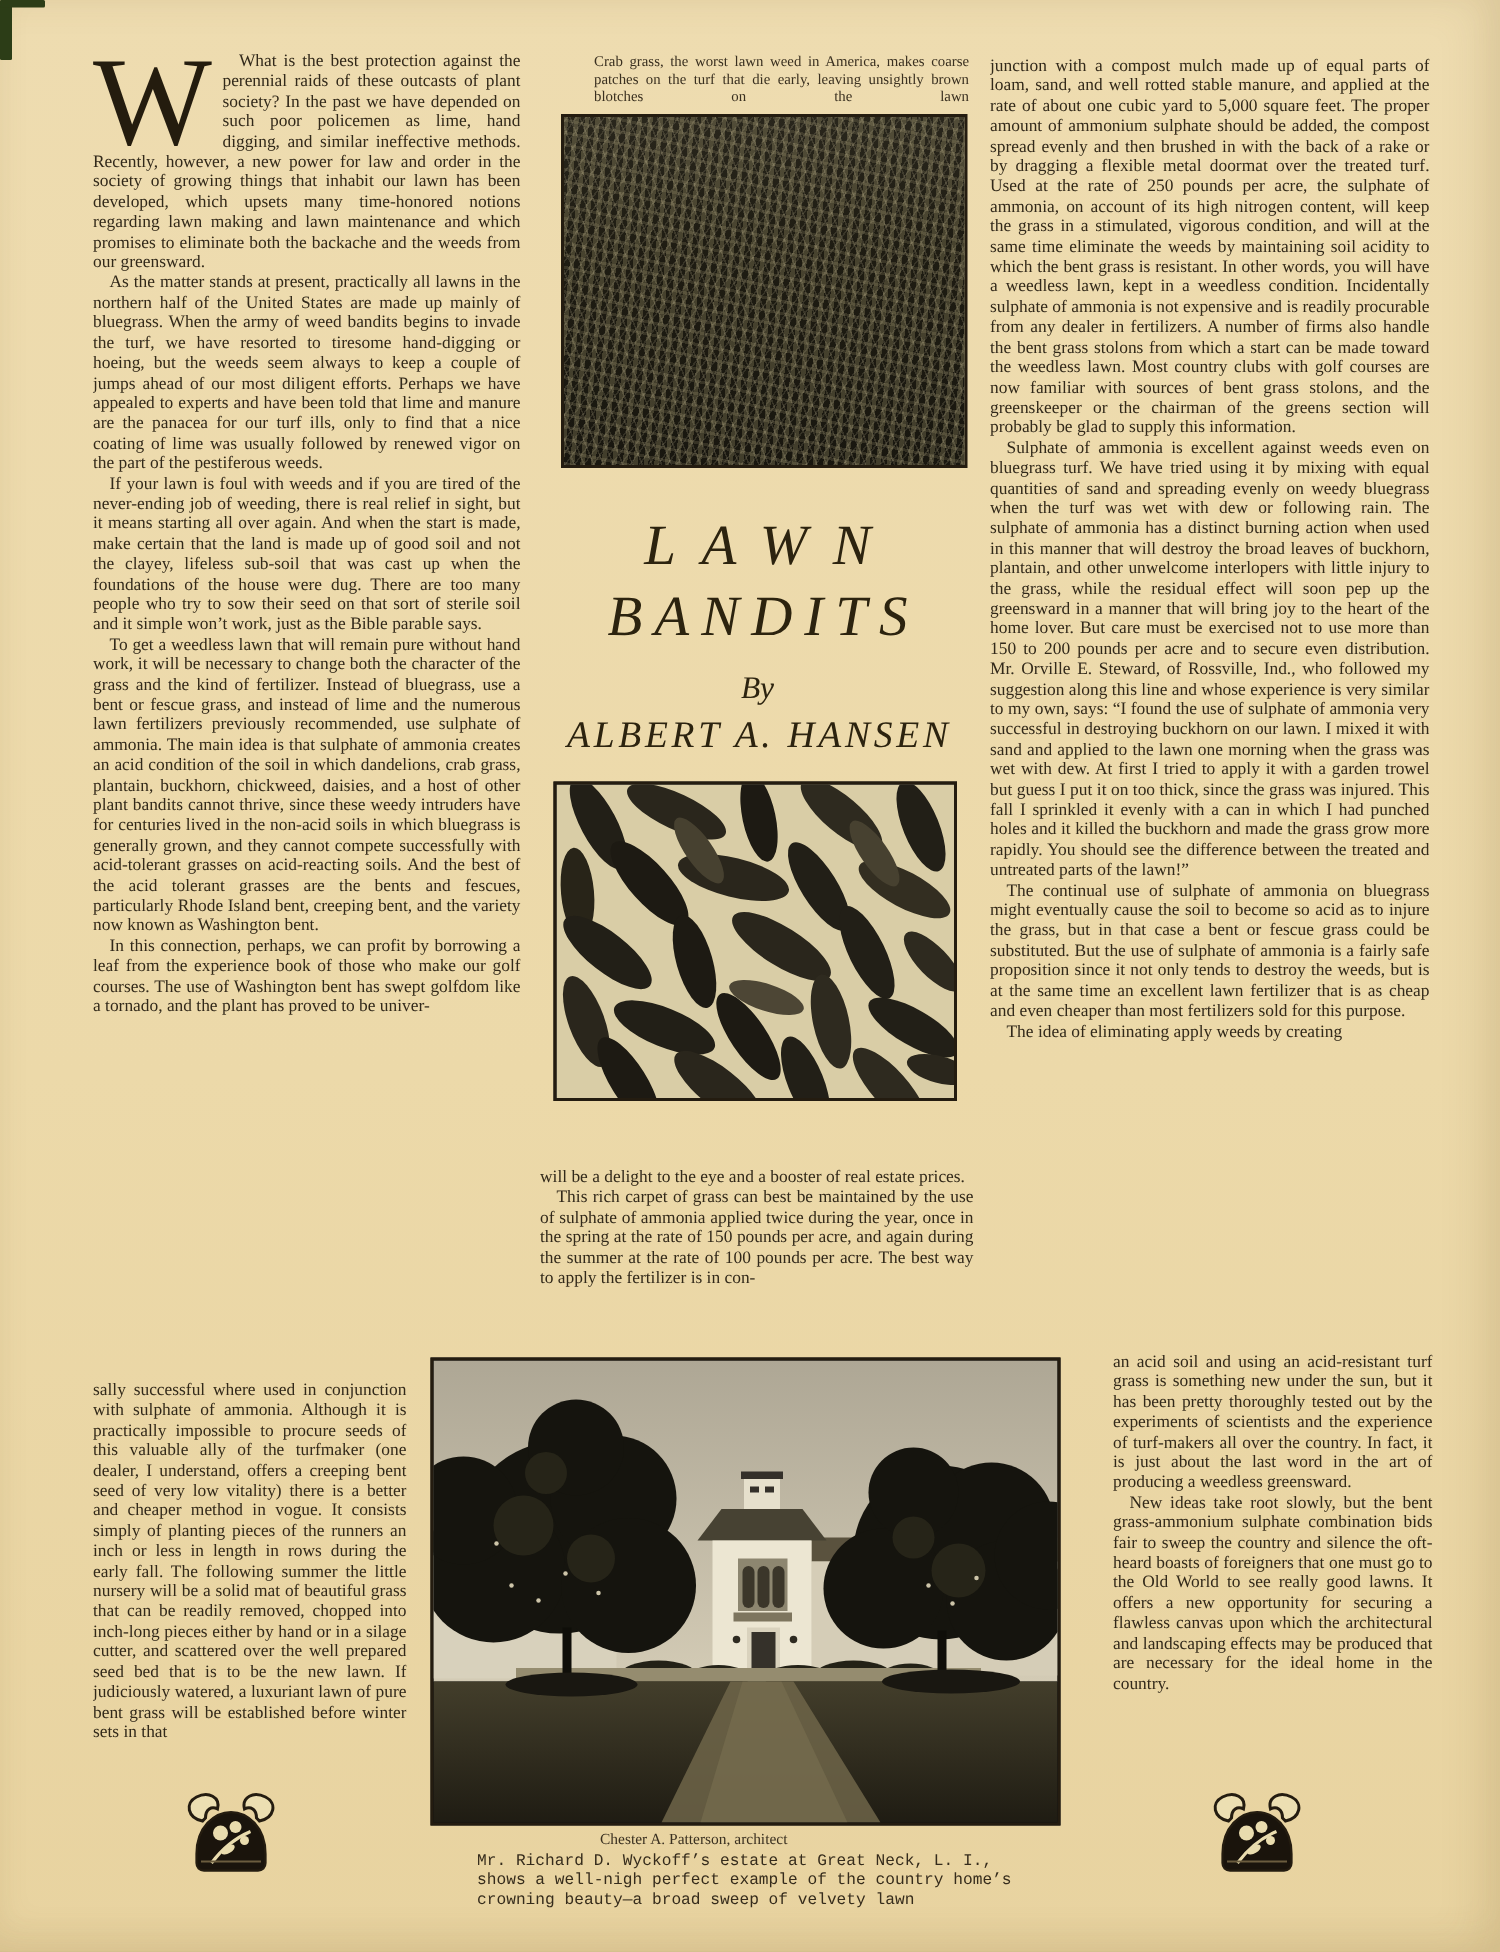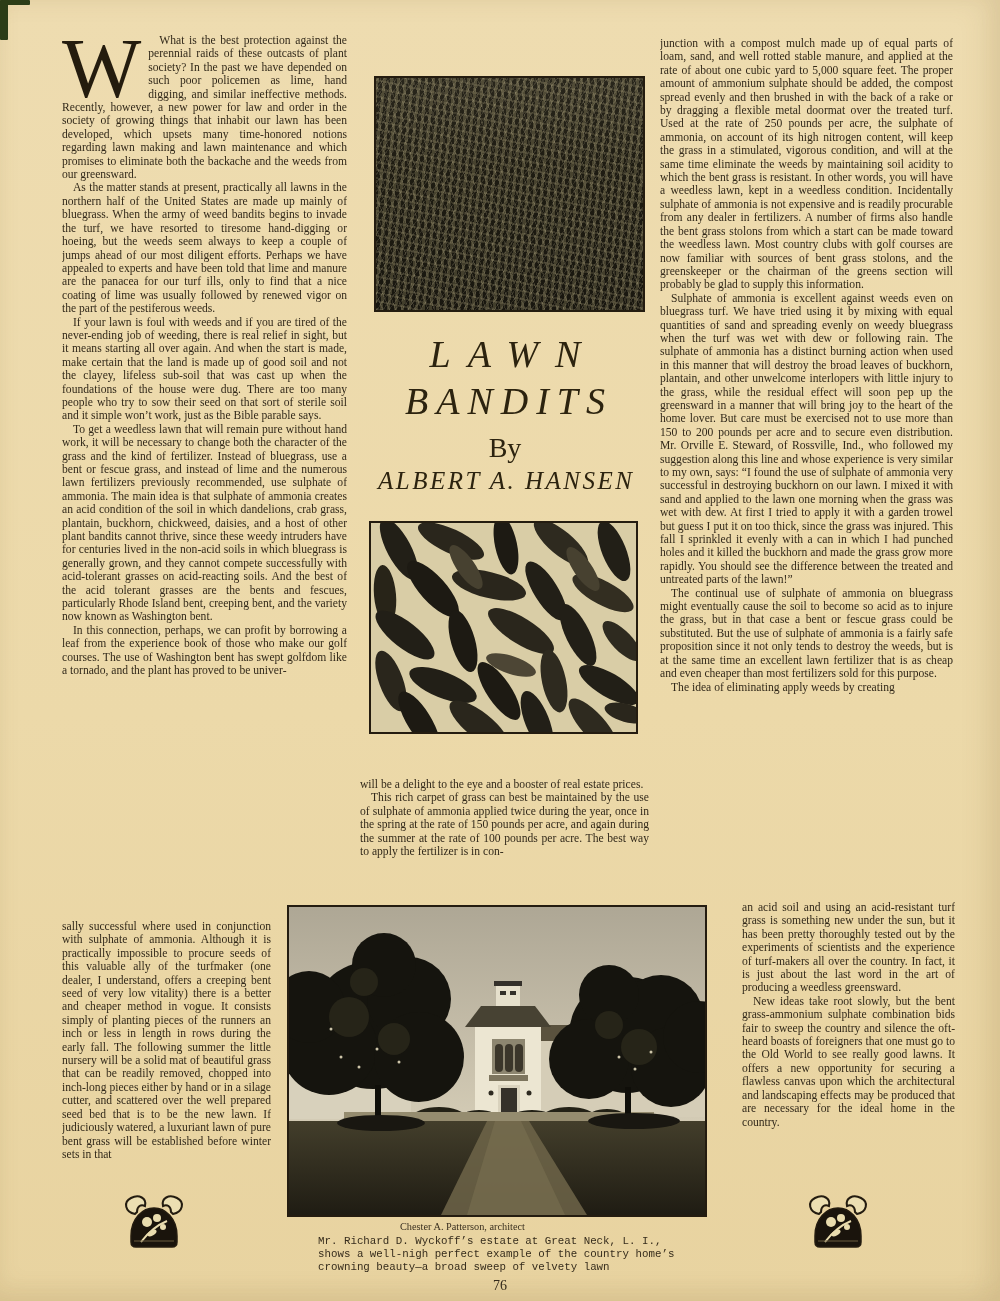--- a/index.html
+++ b/index.html
@@ -25,24 +25,24 @@
   .photo-frame{border:2px solid #241c10;background:#111;}
   .photo-grass{
     width:100%;height:100%;
     background:
       repeating-linear-gradient(68deg, rgba(210,198,160,0.16) 0 1px, rgba(0,0,0,0) 1px 6px),
       repeating-linear-gradient(-54deg, rgba(228,216,178,0.13) 0 1px, rgba(0,0,0,0) 1px 5px),
       repeating-linear-gradient(12deg, rgba(156,146,110,0.22) 0 2px, rgba(0,0,0,0) 2px 8px),
       repeating-linear-gradient(96deg, rgba(96,90,64,0.55) 0 3px, rgba(22,20,13,0.55) 3px 7px),
       linear-gradient(180deg,#403c2e 0%,#292619 38%,#1c1a12 100%);
   }
-  .title-block{text-align:center;color:#2c230f;}
+  .title-block{text-align:center;color:#2c230f;margin-top:10px;}
   .title-l1{font-style:italic;font-size:38px;line-height:40px;letter-spacing:17px;padding-left:17px;}
   .title-l2{font-style:italic;font-size:38px;line-height:40px;letter-spacing:8px;padding-left:8px;margin-top:7px;}
-  .title-by{font-size:28px;line-height:24px;margin-top:15px;}
+  .title-by{font-style:italic;font-size:21px;line-height:24px;margin-top:15px;}
   .title-author{font-style:italic;font-size:25px;line-height:28px;letter-spacing:2.5px;padding-left:2.5px;margin-top:7px;text-align:center;}
   .credit{font-size:10.3px;line-height:12px;text-align:left;color:#3a3020;}
   .est-cap{font-size:10.8px;line-height:12.8px;text-align:left;color:#362c1c;font-family:Liberation Mono, monospace;}
   .pageno{font-size:14px;text-align:center;width:1000px;color:#32291a;}
   .scan-mark{background:#2c3d17;border-radius:1px;}
   svg{display:block;}
 </style>
 </head>
 <body>
 
@@ -57,20 +57,21 @@
     <p class="para-ind">As the matter stands at present, practically all lawns in the northern half of the United States are made up mainly of bluegrass. When the army of weed bandits begins to invade the turf, we have resorted to tiresome hand-digging or hoeing, but the weeds seem always to keep a couple of jumps ahead of our most diligent efforts. Perhaps we have appealed to experts and have been told that lime and manure are the panacea for our turf ills, only to find that a nice coating of lime was usually followed by renewed vigor on the part of the pestiferous weeds.</p>
     <p class="para-ind">If your lawn is foul with weeds and if you are tired of the never-ending job of weeding, there is real relief in sight, but it means starting all over again. And when the start is made, make certain that the land is made up of good soil and not the clayey, lifeless sub-soil that was cast up when the foundations of the house were dug. There are too many people who try to sow their seed on that sort of sterile soil and it simple won’t work, just as the Bible parable says.</p>
     <p class="para-ind">To get a weedless lawn that will remain pure without hand work, it will be necessary to change both the character of the grass and the kind of fertilizer. Instead of bluegrass, use a bent or fescue grass, and instead of lime and the numerous lawn fertilizers previously recommended, use sulphate of ammonia. The main idea is that sulphate of ammonia creates an acid condition of the soil in which dandelions, crab grass, plantain, buckhorn, chickweed, daisies, and a host of other plant bandits cannot thrive, since these weedy intruders have for centuries lived in the non-acid soils in which bluegrass is generally grown, and they cannot compete successfully with acid-tolerant grasses on acid-reacting soils. And the best of the acid tolerant grasses are the bents and fescues, particularly Rhode Island bent, creeping bent, and the variety now known as Washington bent.</p>
     <p class="para-ind">In this connection, perhaps, we can profit by borrowing a leaf from the experience book of those who make our golf courses. The use of Washington bent has swept golfdom like a tornado, and the plant has proved to be univer-</p>
   </div>
 
   <div class="abs body-text clip" style="left:62px;top:920px;width:209px;height:268px;">
     <p>sally successful where used in conjunction with sulphate of ammonia. Although it is practically impossible to procure seeds of this valuable ally of the turfmaker (one dealer, I understand, offers a creeping bent seed of very low vitality) there is a better and cheaper method in vogue. It consists simply of planting pieces of the runners an inch or less in length in rows during the early fall. The following summer the little nursery will be a solid mat of beautiful grass that can be readily removed, chopped into inch-long pieces either by hand or in a silage cutter, and scattered over the well prepared seed bed that is to be the new lawn. If judiciously watered, a luxuriant lawn of pure bent grass will be established before winter sets in that</p>
   </div>
 
+  <div class="abs caption cap-just" style="left:396px;top:36px;width:250px;">Crab grass, the worst lawn weed in America, makes coarse patches on the turf that die early, leaving unsightly brown blotches on the lawn</div>
 
   <div class="abs photo-frame" style="left:374px;top:76px;width:271px;height:236px;" role="img">
     <div class="photo-grass"></div>
   </div>
 
   <div class="abs title-block" style="left:355px;top:334px;width:300px;">
     <div class="title-l1">LAWN</div>
     <div class="title-l2">BANDITS</div>
     <div class="title-by">By</div>
     <div class="title-author">ALBERT A. HANSEN</div>
@@ -220,21 +221,20 @@
           <circle cx="330" cy="150" r="1.5"></circle>
           <circle cx="362" cy="145" r="1.5"></circle>
           <circle cx="346" cy="162" r="1.5"></circle>
         </g>
     </svg>
   </div>
 
   <div class="abs credit" style="left:400px;top:1221px;width:306px;">Chester A. Patterson, architect</div>
   <div class="abs est-cap" style="left:318px;top:1235px;width:372px;">Mr. Richard D. Wyckoff’s estate at Great Neck, L. I., shows a well-nigh perfect example of the country home’s crowning beauty—a broad sweep of velvety lawn</div>
 
-  <div class="abs pageno" style="left:0;top:1278px;">76</div>
 
   <div class="abs" style="left:121px;top:1192px;width:66px;height:58px;">
     <svg width="66" height="58" viewBox="0 0 66 58">
       <path d="M14,22 C4,20 2,10 10,6 C18,2 26,6 24,14 C20,12 16,14 16,20 Z" fill="#ecdfb2" stroke="#241c10" stroke-width="2"></path>
       <path d="M52,22 C62,20 64,10 56,6 C48,2 40,6 42,14 C46,12 50,14 50,20 Z" fill="#ecdfb2" stroke="#241c10" stroke-width="2"></path>
       <path d="M10,44 C10,26 22,16 33,16 C44,16 56,26 56,44 L56,50 C56,53 54,55 51,55 L15,55 C12,55 10,53 10,50 Z" fill="#1a140c" stroke="#241c10" stroke-width="1.5"></path>
       <path d="M20,50 C26,42 34,34 46,29" stroke="#e9dcae" stroke-width="2" fill="none"></path>
       <circle cx="26" cy="30" r="5" fill="#e9dcae"></circle>
         <circle cx="36" cy="26" r="4" fill="#e9dcae"></circle>
         <circle cx="42" cy="35" r="3" fill="#e9dcae"></circle>

